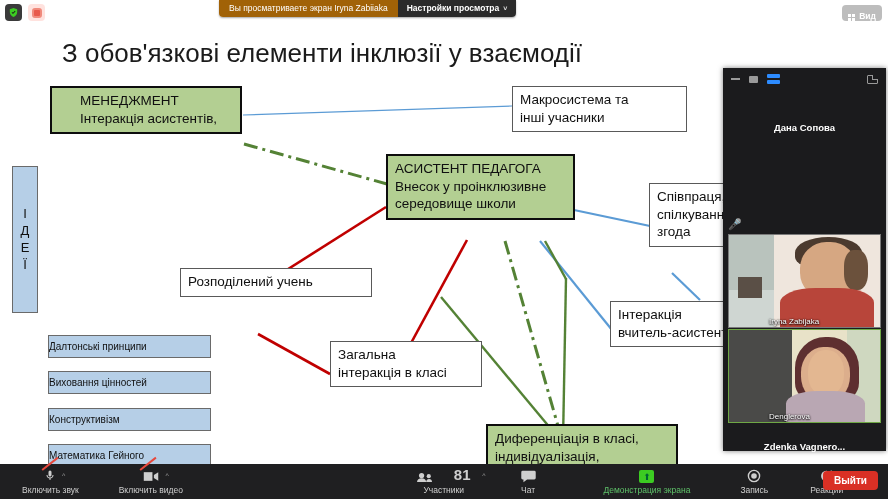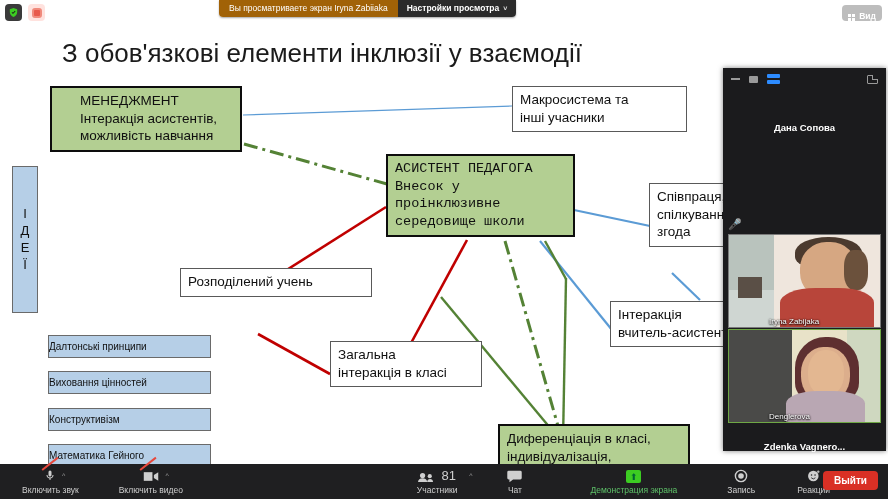--- a/index.html
+++ b/index.html
@@ -239,29 +239,28 @@
     <div class="ideas-bar">
       <span>І</span>
       <span>Д</span>
       <span>Е</span>
       <span>Ї</span>
     </div>
 
     <div class="node green" style="left:50px; top:48px; width:192px;padding-left:28px;">
       <span class="nt-title">МЕНЕДЖМЕНТ</span>
       <span>Інтеракція асистентів,</span><br>
-      <span>можливість навчання</span>
     </div>
 
     <div class="node" style="left:512px; top:48px; width:175px;">
       <span>Макросистема та</span><br>
       <span>інші учасники</span>
     </div>
 
-    <div class="node green" style="left:386px; top:116px; width:189px;font-family:Liberation Mono, monospace;">
+    <div class="node green" style="left:386px; top:116px; width:189px;">
       <span class="nt-title">АСИСТЕНТ ПЕДАГОГА</span>
       <span>Внесок у проінклюзивне</span><br>
       <span>середовище школи</span>
     </div>
 
     <div class="node" style="left:649px; top:145px; width:118px; z-index:5; overflow:hidden;">
       <span>Співпраця,</span><br>
       <span>спілкування,</span><br>
       <span>згода</span>
     </div>
@@ -273,21 +272,21 @@
 
     <div class="node" style="left:180px; top:230px; width:192px;">
       <span>Розподілений учень</span><br>
     </div>
 
     <div class="node" style="left:330px; top:303px; width:152px;">
       <span>Загальна</span><br>
       <span>інтеракція в класі</span>
     </div>
 
-    <div class="node green" style="left:498px; top:386px; width:192px;">
+    <div class="node green" style="left:486px; top:386px; width:192px;">
       <span>Диференціація в класі,</span><br>
       <span>індивідуалізація,</span><br>
       <span>паралелізація</span>
     </div>
 
     <div class="node blue" style="left:48px; top:297px; width:163px;">
       <span>Далтонські принципи</span>
     </div>
     <div class="node blue" style="left:48px; top:333px; width:163px;">
       <span>Виховання цінностей</span>
@@ -366,21 +365,21 @@
     </div>
 
     <div class="bb-item" style="margin-left:226px;">
       <div class="bb-ico" style="gap:3px;">
         <svg class="gico" width="17" height="11" viewBox="0 0 26 14">
             <circle cx="7" cy="4" r="4"></circle>
             <circle cx="18" cy="5" r="3.2"></circle>
             <path d="M0 14c0-4 3-6 7-6s7 2 7 6z"></path>
             <path d="M14 14c0-3 2-4.6 4.5-4.6S23 11 23 14z"></path>
           </svg>
-        <span style="color:#cfcfcf; font-size:13px; margin-left:3px;">81</span>
+        <span style="color:#cfcfcf; font-size:15px; margin-left:17px;font-weight:bold;">81</span>
         <span class="bb-up" style="right:-11px;">^</span>
       </div>
       <span>Участники</span>
     </div>
 
     <div class="bb-item" style="margin-left:42px;">
       <div class="bb-ico">
         <svg class="gico" width="15" height="13" viewBox="0 0 20 18">
             <path d="M2 1h16a2 2 0 0 1 2 2v8a2 2 0 0 1-2 2H8l-5 4v-4H2a2 2 0 0 1-2-2V3a2 2 0 0 1 2-2z"></path>
           </svg>

